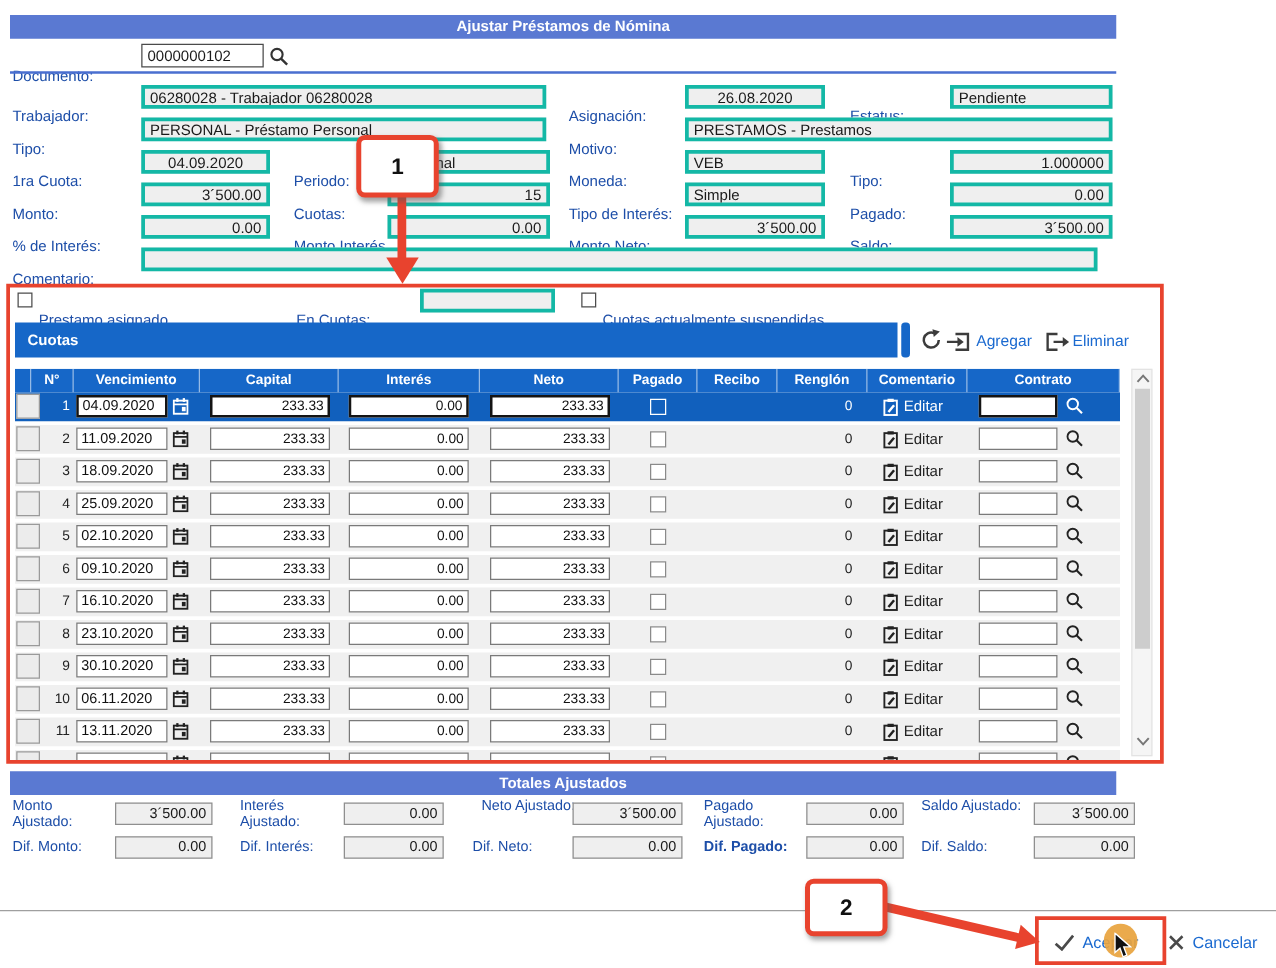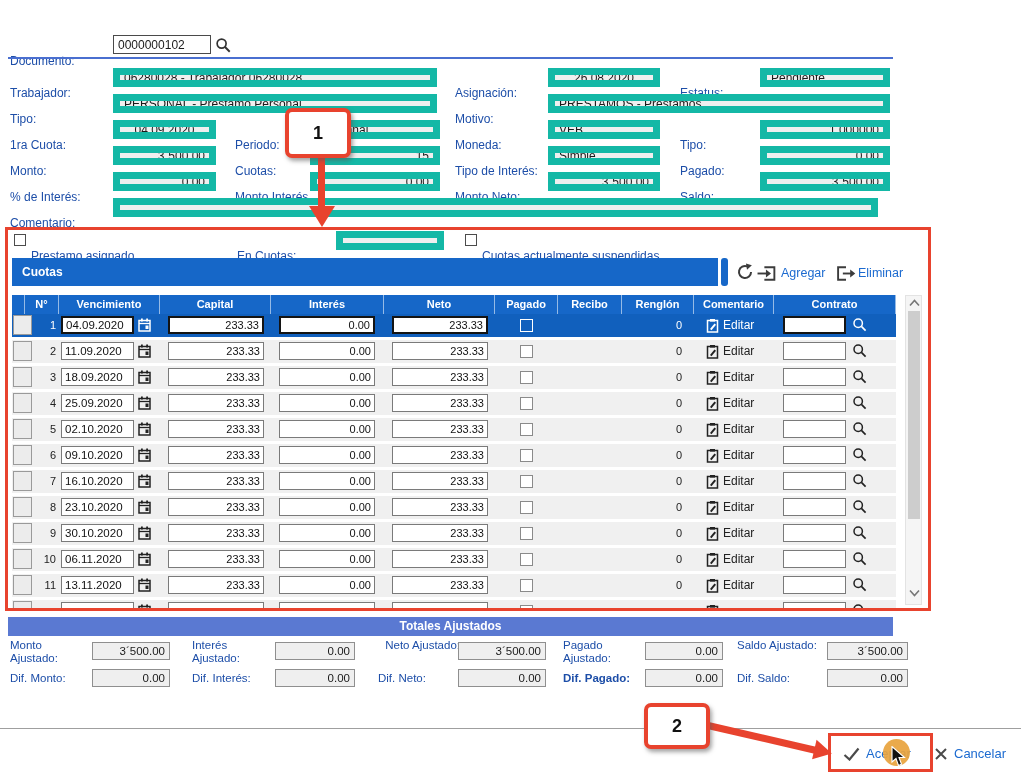--- a/index.html
+++ b/index.html
@@ -10,21 +10,21 @@
     --label-blue:#1d4ea8;
     --link-blue:#1b6ad0;
     --annotation-red:#e8432e;
     --highlight-orange:#e8a33d;
   }
   *{margin:0;padding:0;box-sizing:border-box;}
   body{background:#fff;font-family:"Liberation Sans",sans-serif;}
   #stage{position:relative;width:1021px;height:774px;background:#fff;overflow:hidden;}
 
   .lbl{position:absolute;font-size:12px;color:var(--label-blue);white-space:nowrap;margin-top:15px;}
-  .ro,.ed{position:absolute;height:19px;border:7px solid #14b8a6;background:#efefef;
+  .ro,.ed{position:absolute;height:19px;border:3px solid #14b8a6;background:#efefef;
       color:#1a1a1a;font:12px "Liberation Sans",sans-serif;padding:0 4px;}
   .ed{background:#fff;border:1px solid #4a4a4a;}
   .t-right{text-align:right}.t-center{text-align:center}
   .bar{position:absolute;background:var(--header-bar);color:#fff;font-size:12px;font-weight:bold;
       text-align:center;line-height:19px;height:19px;}
   .icon{position:absolute;display:inline-block;line-height:0;}
   .chk{position:absolute;width:12px;height:12px;border:1px solid #4c4c4c;background:#fff;}
 
   
   #red-panel{position:absolute;left:5px;top:227px;width:926px;height:384px;
@@ -89,20 +89,23 @@
       border:3px solid var(--annotation-red);z-index:40;}
   #click-highlight{position:absolute;left:883px;top:739px;width:27px;height:27px;border-radius:50%;
       background:var(--highlight-orange);opacity:.92;z-index:55;}
   #cursor{position:absolute;left:891px;top:746px;z-index:60;line-height:0;}
 </style>
 </head>
 <body>
 
 <div id="stage">
 
+  <div class="bar" style="left:8px;top:12px;width:885px;">
+    <span>Ajustar Préstamos de Nómina</span>
+  </div>
 
   <span class="lbl" style="left:10px;top:39px;">Documento:</span>
   <input class="ed" style="left: 113px; top: 35px; width: 98px;" value="0000000102">
   <span class="icon" style="left:215px;top:37px;color:#333;">
     <svg width="16" height="16" viewBox="0 0 15 15">
         <circle cx="6.2" cy="6.2" r="4.2" fill="none" stroke="currentColor" stroke-width="1.6"></circle>
         <line x1="9.4" y1="9.4" x2="13.8" y2="13.8" stroke="currentColor" stroke-width="1.8"></line>
       </svg>
   </span>
   <div style="position:absolute;left:8px;top:57px;width:885px;height:2px;background:#4a6fd0;"></div>

